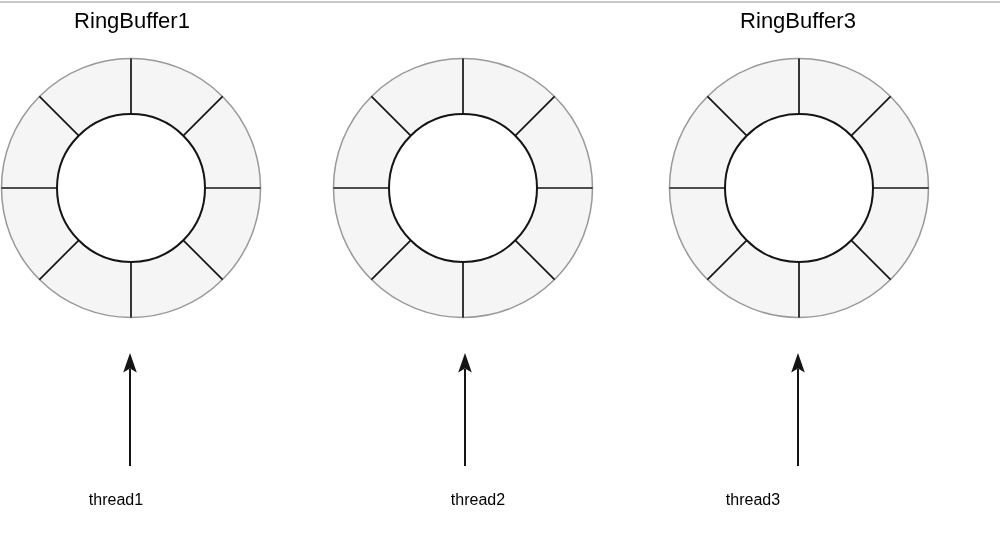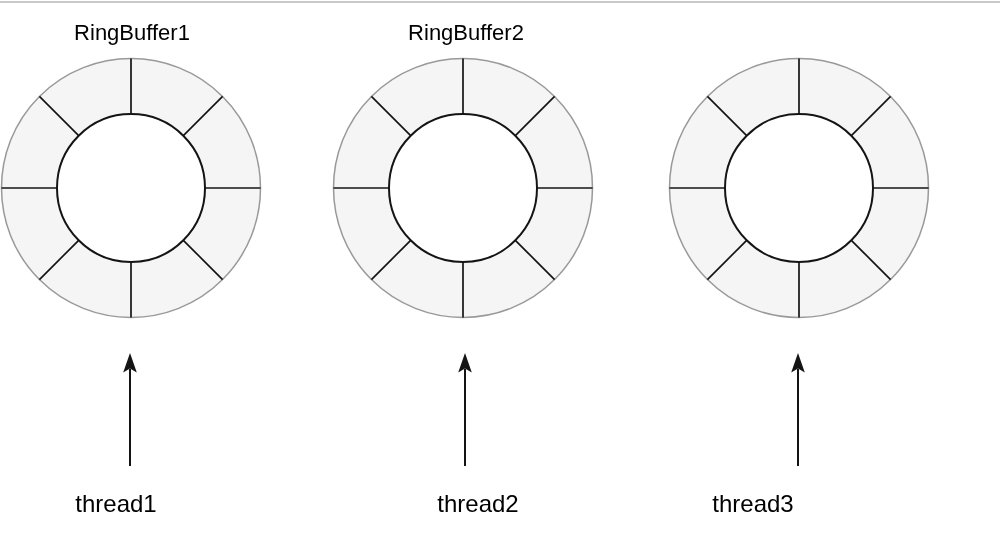--- a/index.html
+++ b/index.html
@@ -28,27 +28,26 @@
     inset: 0;
   }
   .ring-title {
     position: absolute;
     top: 8px;
     transform: translateX(-50%);
     font-size: 22px;
     line-height: 1.2;
     color: var(--text, #000000);
     white-space: nowrap;
-    margin-top: 12px;
   }
   .thread-label {
     position: absolute;
     top: 492px;
     transform: translateX(-50%);
-    font-size: 24px;
+    font-size: 16px;
     line-height: 1.0;
     color: var(--text, #000000);
     white-space: nowrap;
   }
   svg.ring {
     position: absolute;
     top: 57px;
     width: 262px;
     height: 262px;
   }
@@ -102,41 +101,41 @@
       <circle class="inner" cx="131" cy="131" r="74"></circle>
     </svg>
     <svg class="arrow" style="left:122px" viewBox="0 0 16 114">
       <line class="shaft" x1="8" y1="17" x2="8" y2="114"></line>
       <path class="head" d="M8,1 L14.8,20.5 L8,16.5 L1.2,20.5 Z"></path>
     </svg>
     <div class="thread-label" style="left:116px">thread1</div>
   </div>
 
   <div class="group">
-    <div class="ring-title" style="left:466px">RingBuffer2</div>
     <svg class="ring" style="left:332px" viewBox="0 0 262 262">
       <circle class="outer" cx="131" cy="131" r="129.5"></circle>
       <line class="divider" x1="131" y1="57" x2="131" y2="1.5"></line>
       <line class="divider" x1="183.33" y1="78.67" x2="222.57" y2="39.43"></line>
       <line class="divider" x1="205" y1="131" x2="260.5" y2="131"></line>
       <line class="divider" x1="183.33" y1="183.33" x2="222.57" y2="222.57"></line>
       <line class="divider" x1="131" y1="205" x2="131" y2="260.5"></line>
       <line class="divider" x1="78.67" y1="183.33" x2="39.43" y2="222.57"></line>
       <line class="divider" x1="57" y1="131" x2="1.5" y2="131"></line>
       <line class="divider" x1="78.67" y1="78.67" x2="39.43" y2="39.43"></line>
       <circle class="inner" cx="131" cy="131" r="74"></circle>
     </svg>
     <svg class="arrow" style="left:457px" viewBox="0 0 16 114">
       <line class="shaft" x1="8" y1="17" x2="8" y2="114"></line>
       <path class="head" d="M8,1 L14.8,20.5 L8,16.5 L1.2,20.5 Z"></path>
     </svg>
     <div class="thread-label" style="left:478px">thread2</div>
   </div>
 
   <div class="group">
+    <div class="ring-title" style="left:798px">RingBuffer3</div>
     <svg class="ring" style="left:668px" viewBox="0 0 262 262">
       <circle class="outer" cx="131" cy="131" r="129.5"></circle>
       <line class="divider" x1="131" y1="57" x2="131" y2="1.5"></line>
       <line class="divider" x1="183.33" y1="78.67" x2="222.57" y2="39.43"></line>
       <line class="divider" x1="205" y1="131" x2="260.5" y2="131"></line>
       <line class="divider" x1="183.33" y1="183.33" x2="222.57" y2="222.57"></line>
       <line class="divider" x1="131" y1="205" x2="131" y2="260.5"></line>
       <line class="divider" x1="78.67" y1="183.33" x2="39.43" y2="222.57"></line>
       <line class="divider" x1="57" y1="131" x2="1.5" y2="131"></line>
       <line class="divider" x1="78.67" y1="78.67" x2="39.43" y2="39.43"></line>

